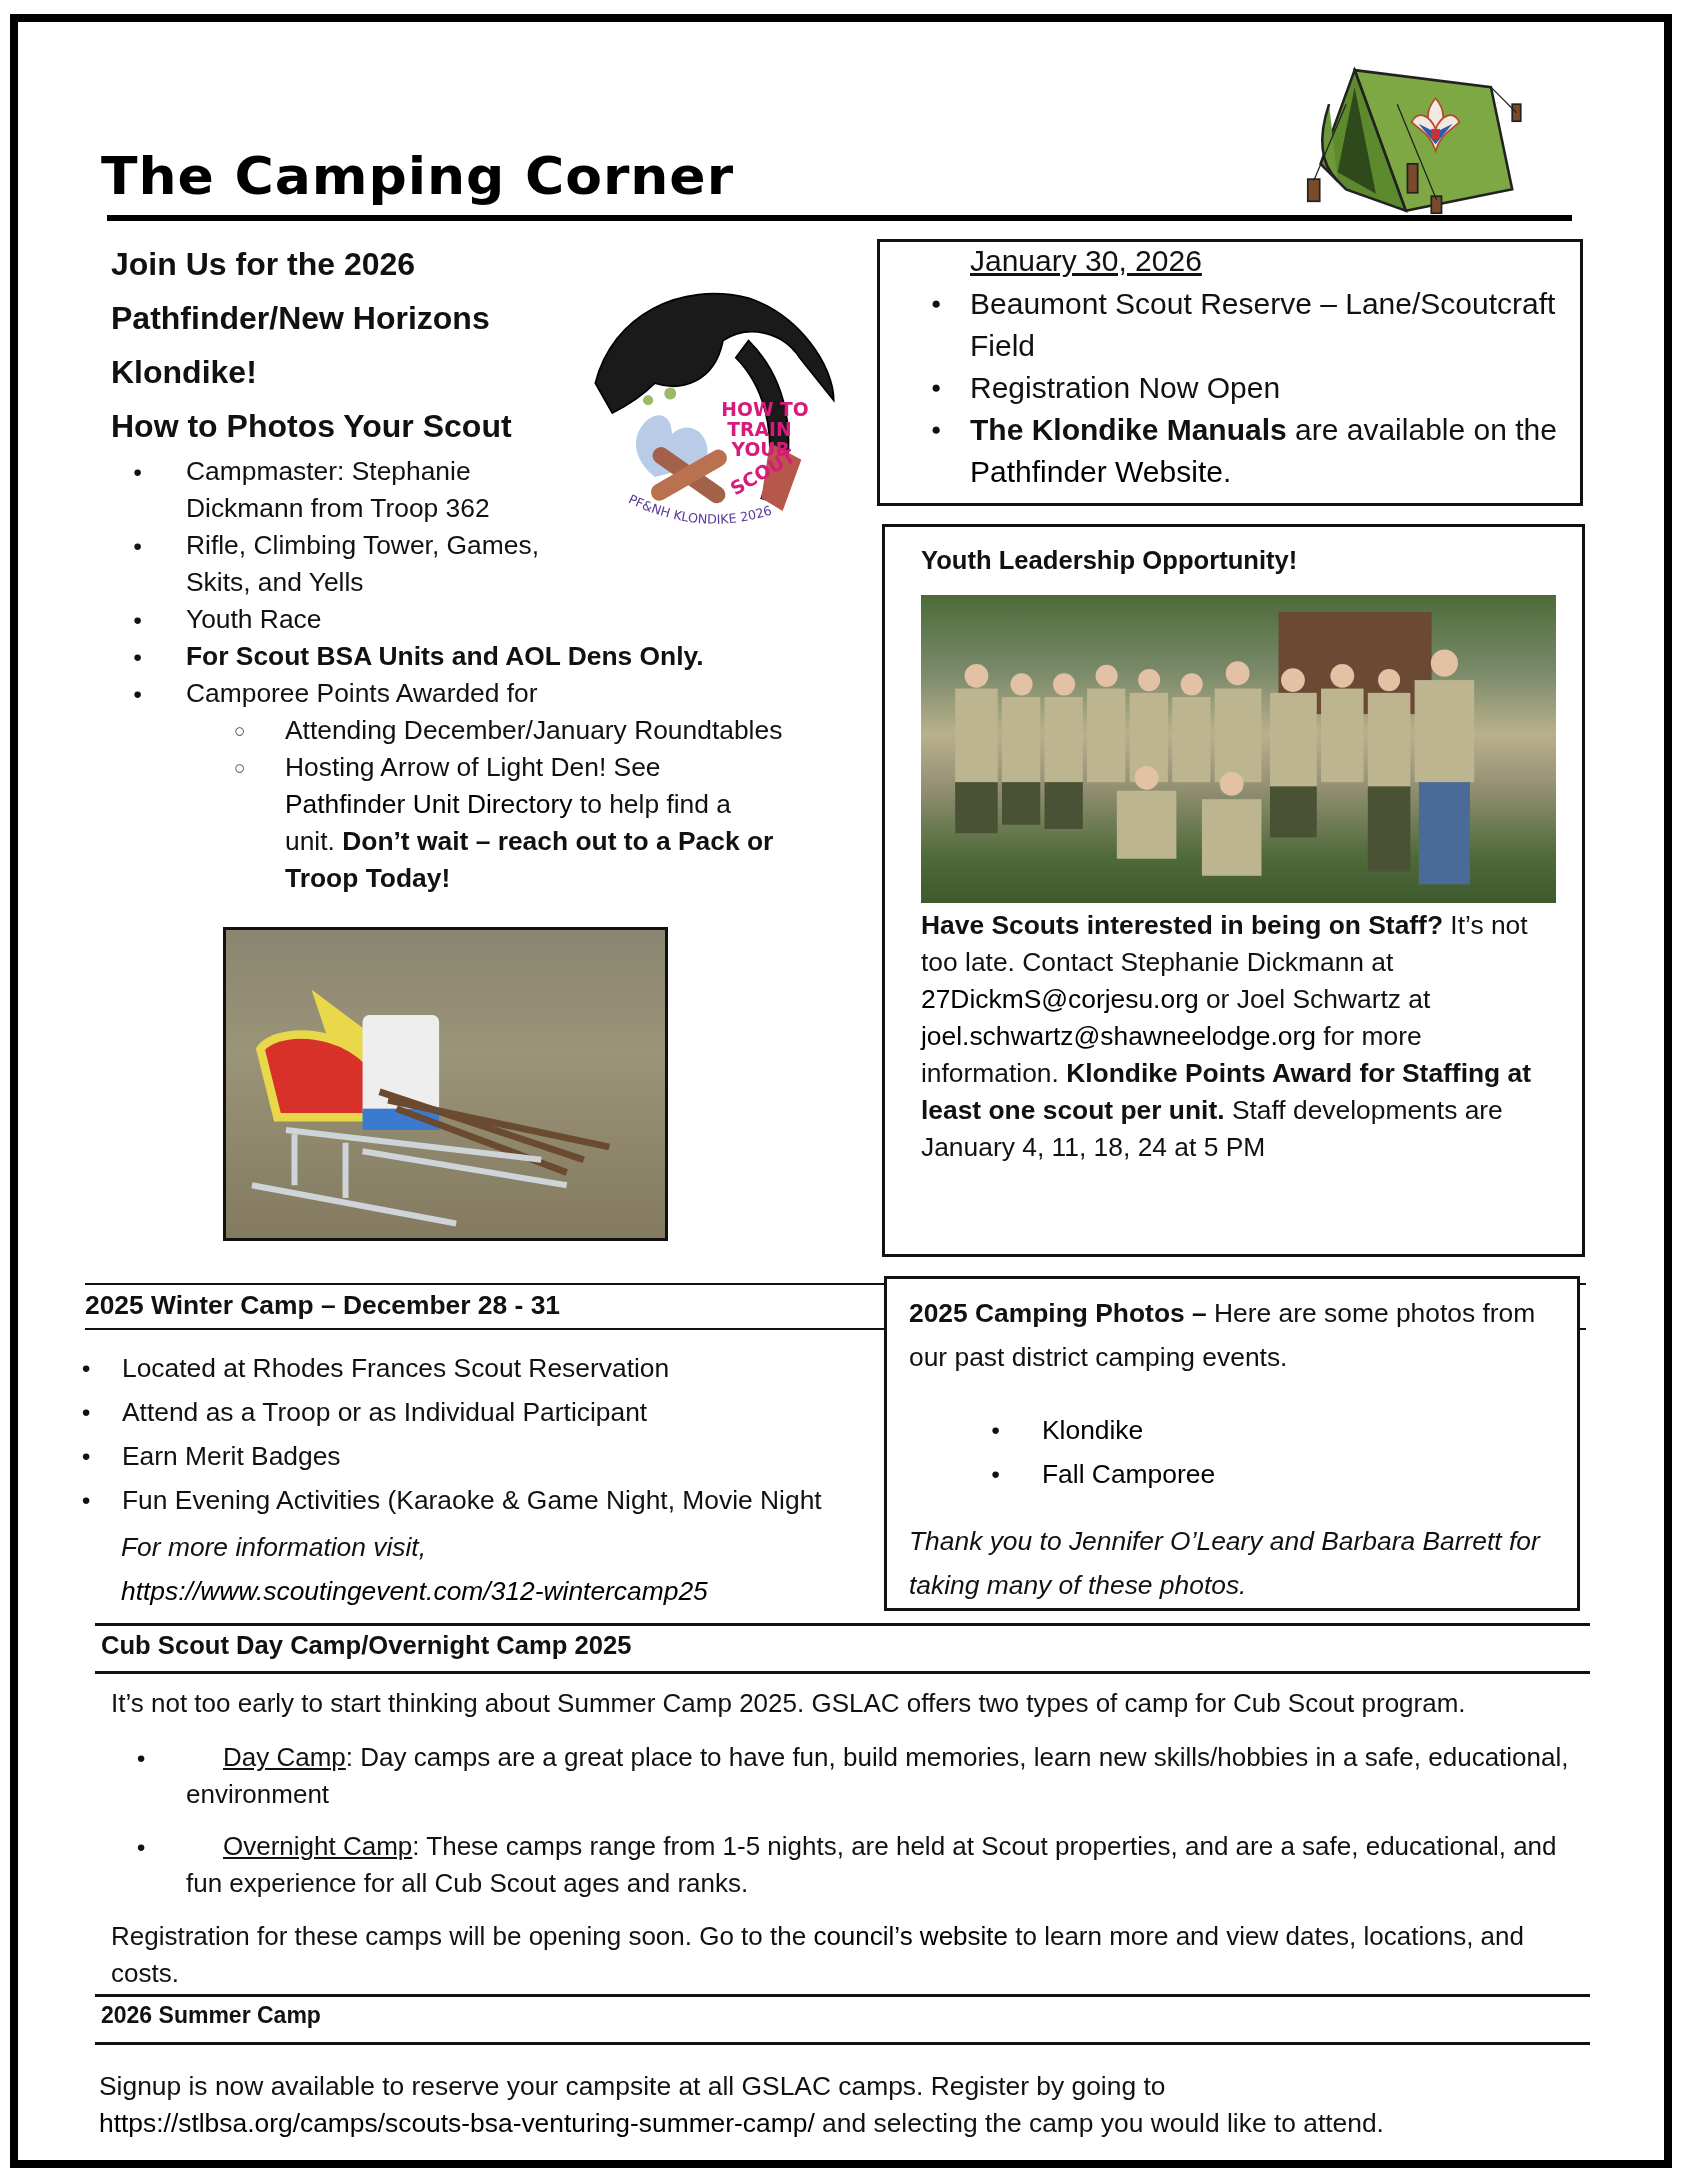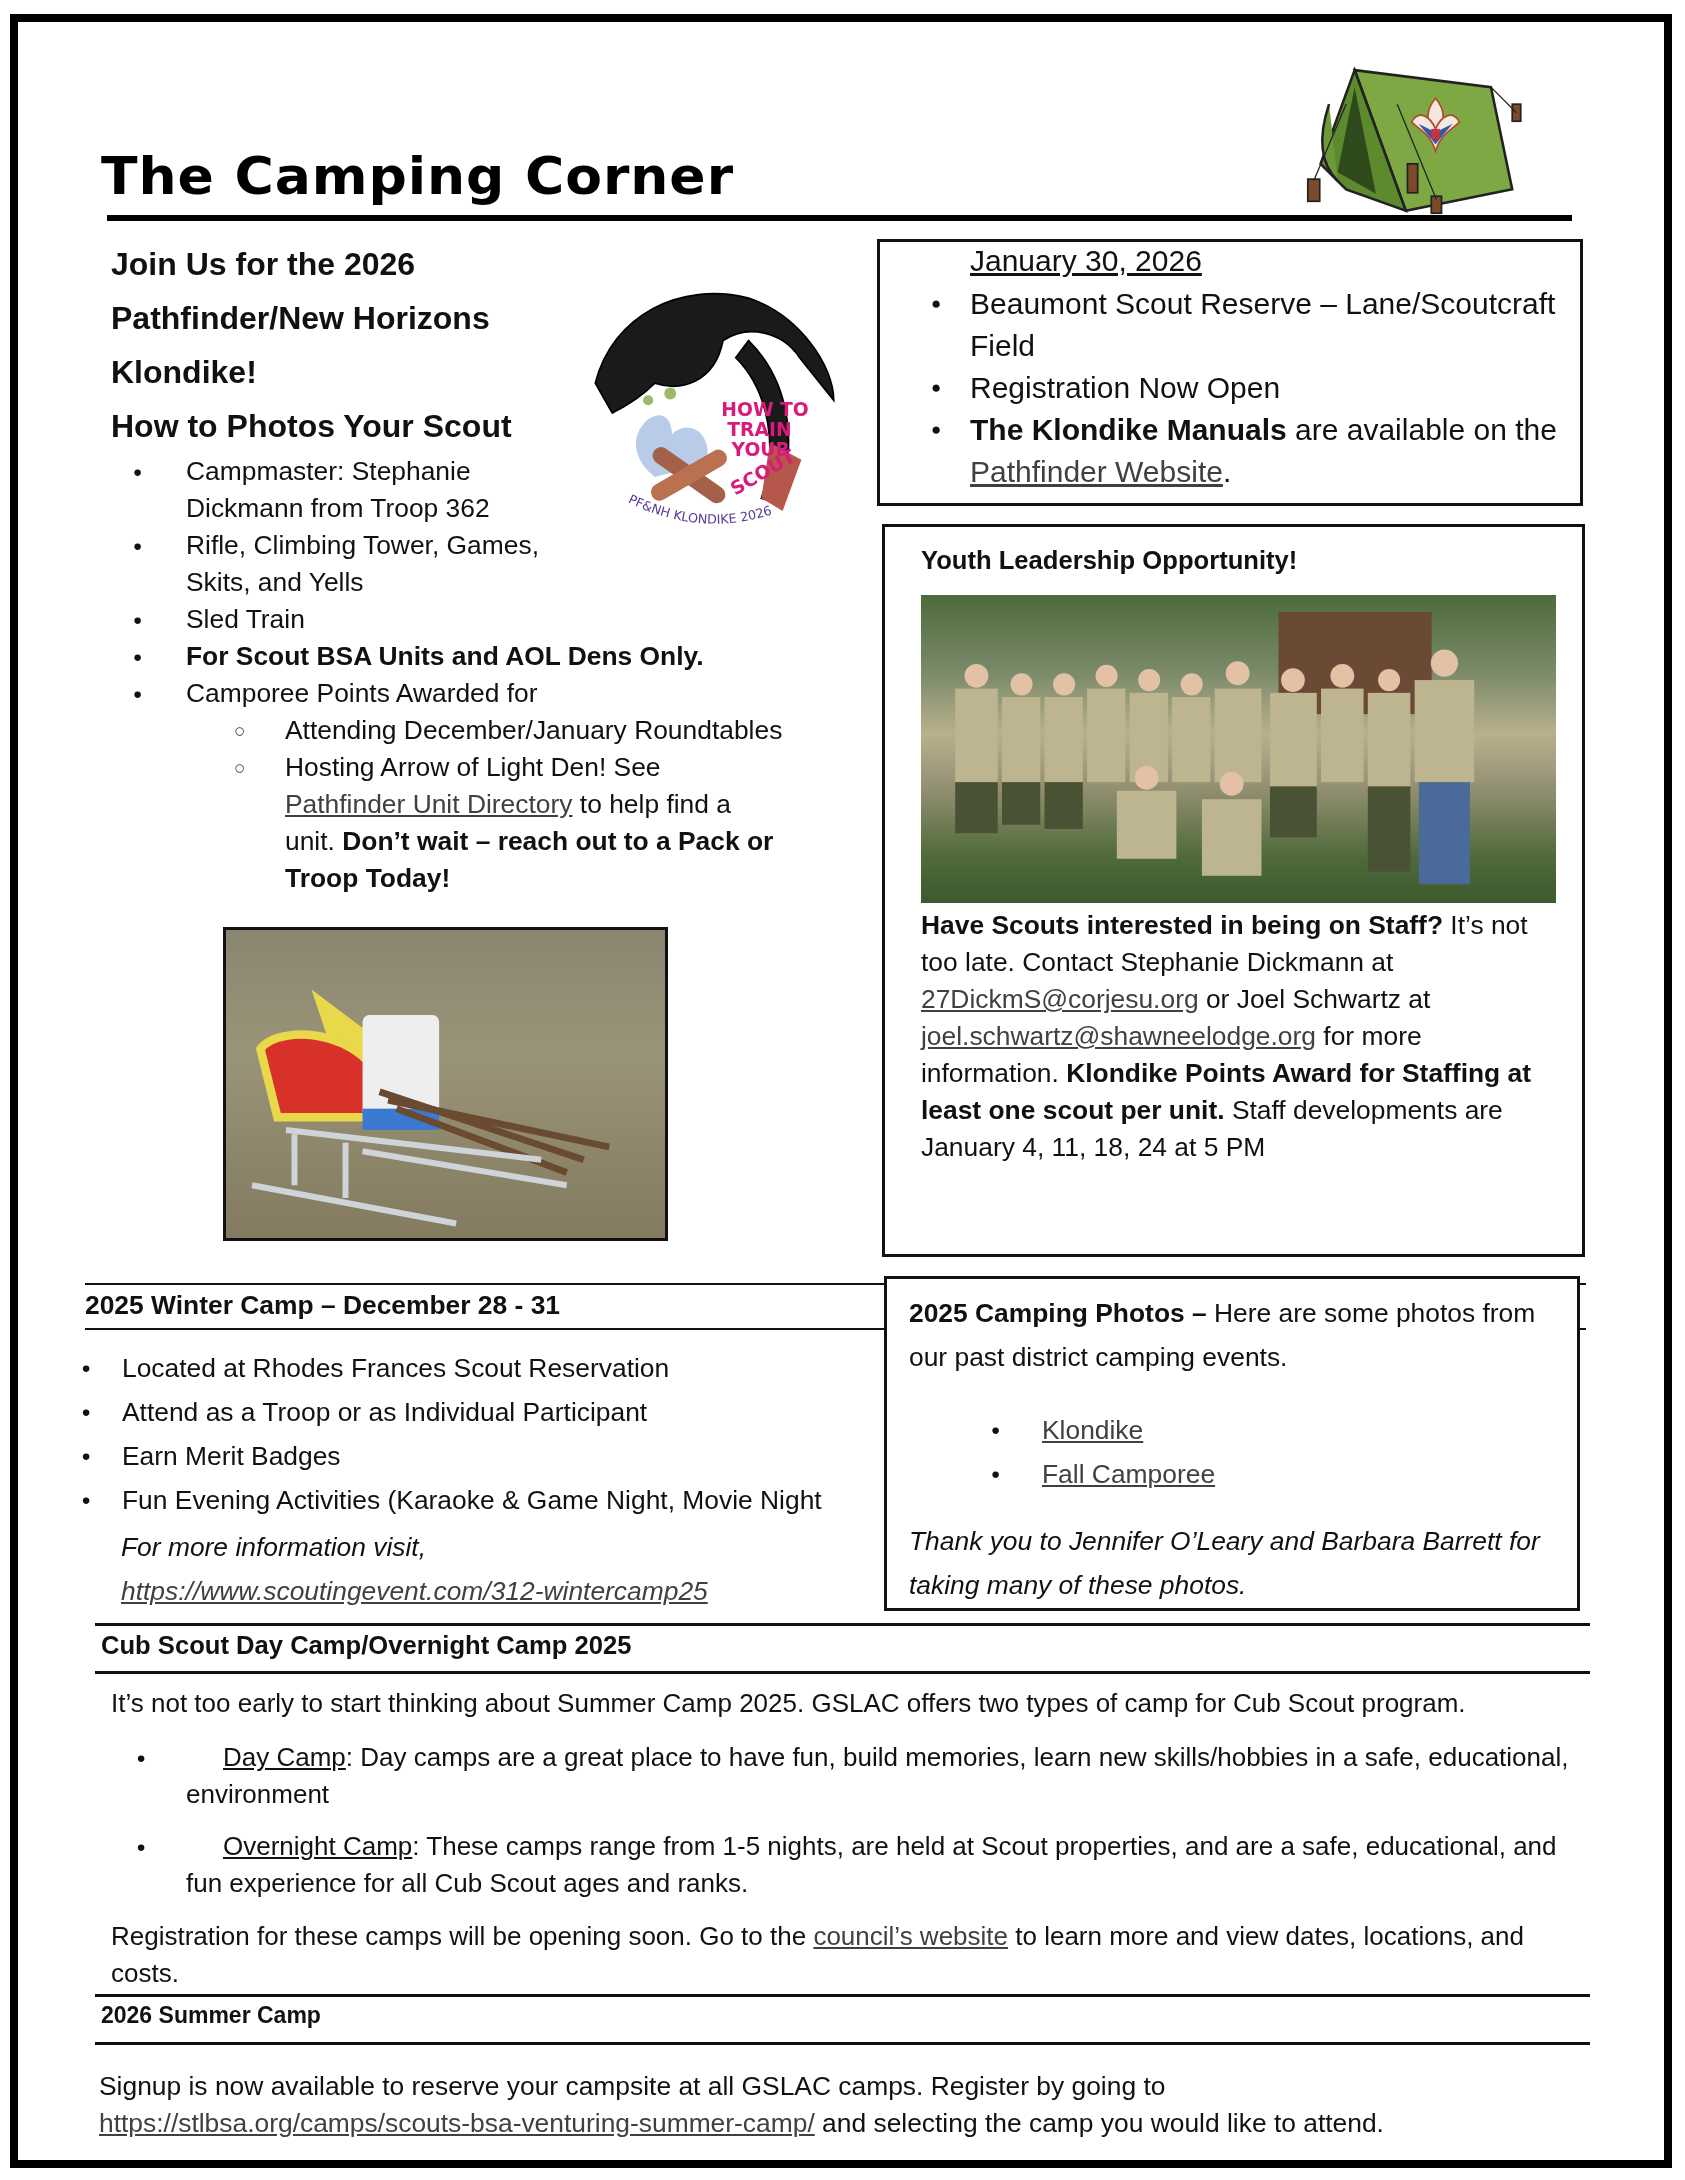--- a/index.html
+++ b/index.html
@@ -5,21 +5,21 @@
   html, body { margin: 0; padding: 0; background: #ffffff; }
   body { width: 1686px; height: 2181px; position: relative; overflow: hidden;
          font-family: "Liberation Sans", "DejaVu Sans", sans-serif; color: #111; }
   .abs { position: absolute; }
   .page-border { left: 10.2px; top: 13.6px; width: 1646px; height: 2138px; border: 8.5px solid #000; }
   .title { left: 101px; top: 147px; font-family: "DejaVu Sans", sans-serif; font-weight: bold;
            font-size: 51px; letter-spacing: 0.9px; color: #000; white-space: nowrap; transform: scaleX(1.05); transform-origin: left; }
   .title-rule { left: 107px; top: 215px; width: 1465px; height: 6px; background: #000; }
   .tent { left: 1295px; top: 53px; width: 230px; height: 162px; }
 
-  .link { color: #404040; text-decoration: underline; cursor: pointer; }
+  .link { color: #000000; cursor: pointer; }
   b { font-weight: bold; }
 
   
   .klondike-head { left: 111px; top: 237px; width: 477px; font-size: 32px; line-height: 54px; font-weight: bold; }
   .logo { left: 578px; top: 264px; width: 273px; height: 281px; }
   .klondike-list { left: 128px; top: 453px; width: 733px; font-size: 26.4px; line-height: 37px; }
   .klondike-list ul { margin: 0; padding: 0; list-style: none; }
   .klondike-list li.b1 { position: relative; padding-left: 58px; }
   .klondike-list li.b1::before { content: "●"; position: absolute; left: 5.1px; font-size: 15.3px; top: 0; }
   .klondike-list li.b1.narrow { width: 400px; }
@@ -127,21 +127,21 @@
   <text x="180" y="226" fill="#d81b7a" font-family="DejaVu Sans, sans-serif" font-weight="bold" font-size="22">YOUR</text>
   <text x="178" y="262" fill="#d81b7a" font-family="DejaVu Sans, sans-serif" font-weight="bold" font-size="22" transform="rotate(-30 200 255)">SCOUT</text>
   <path id="ring" d="M40,270 Q160,340 280,270" fill="none"></path>
   <text fill="#5a3a9a" font-family="DejaVu Sans, sans-serif" font-size="15"><textPath href="#ring" startOffset="8%">PF&amp;NH KLONDIKE 2026</textPath></text>
 </svg>
 
 <div class="abs klondike-list">
   <ul>
     <li class="b1 narrow">Campmaster: Stephanie Dickmann from Troop 362</li>
     <li class="b1 narrow">Rifle, Climbing Tower, Games, Skits, and Yells</li>
-    <li class="b1">Sled Train</li>
+    <li class="b1">Youth Race</li>
     <li class="b1" style="font-weight:bold">For Scout BSA Units and AOL Dens Only.</li>
     <li class="b1">Camporee Points Awarded for</li>
     <li class="sub">Attending December/January Roundtables</li>
     <li class="sub"><span>Hosting Arrow of Light Den! See </span><span class="link">Pathfinder Unit Directory</span><span> to help find a unit. </span><b>Don’t wait – reach out to a Pack or Troop Today!</b></li>
   </ul>
 </div>
 
 <div class="abs sled" title="Klondike sled loaded with gear on grass">
   <svg width="439" height="308" viewBox="0 0 515 362">
     <polygon points="100,70 140,190 180,130" fill="#e9d84a"></polygon>

